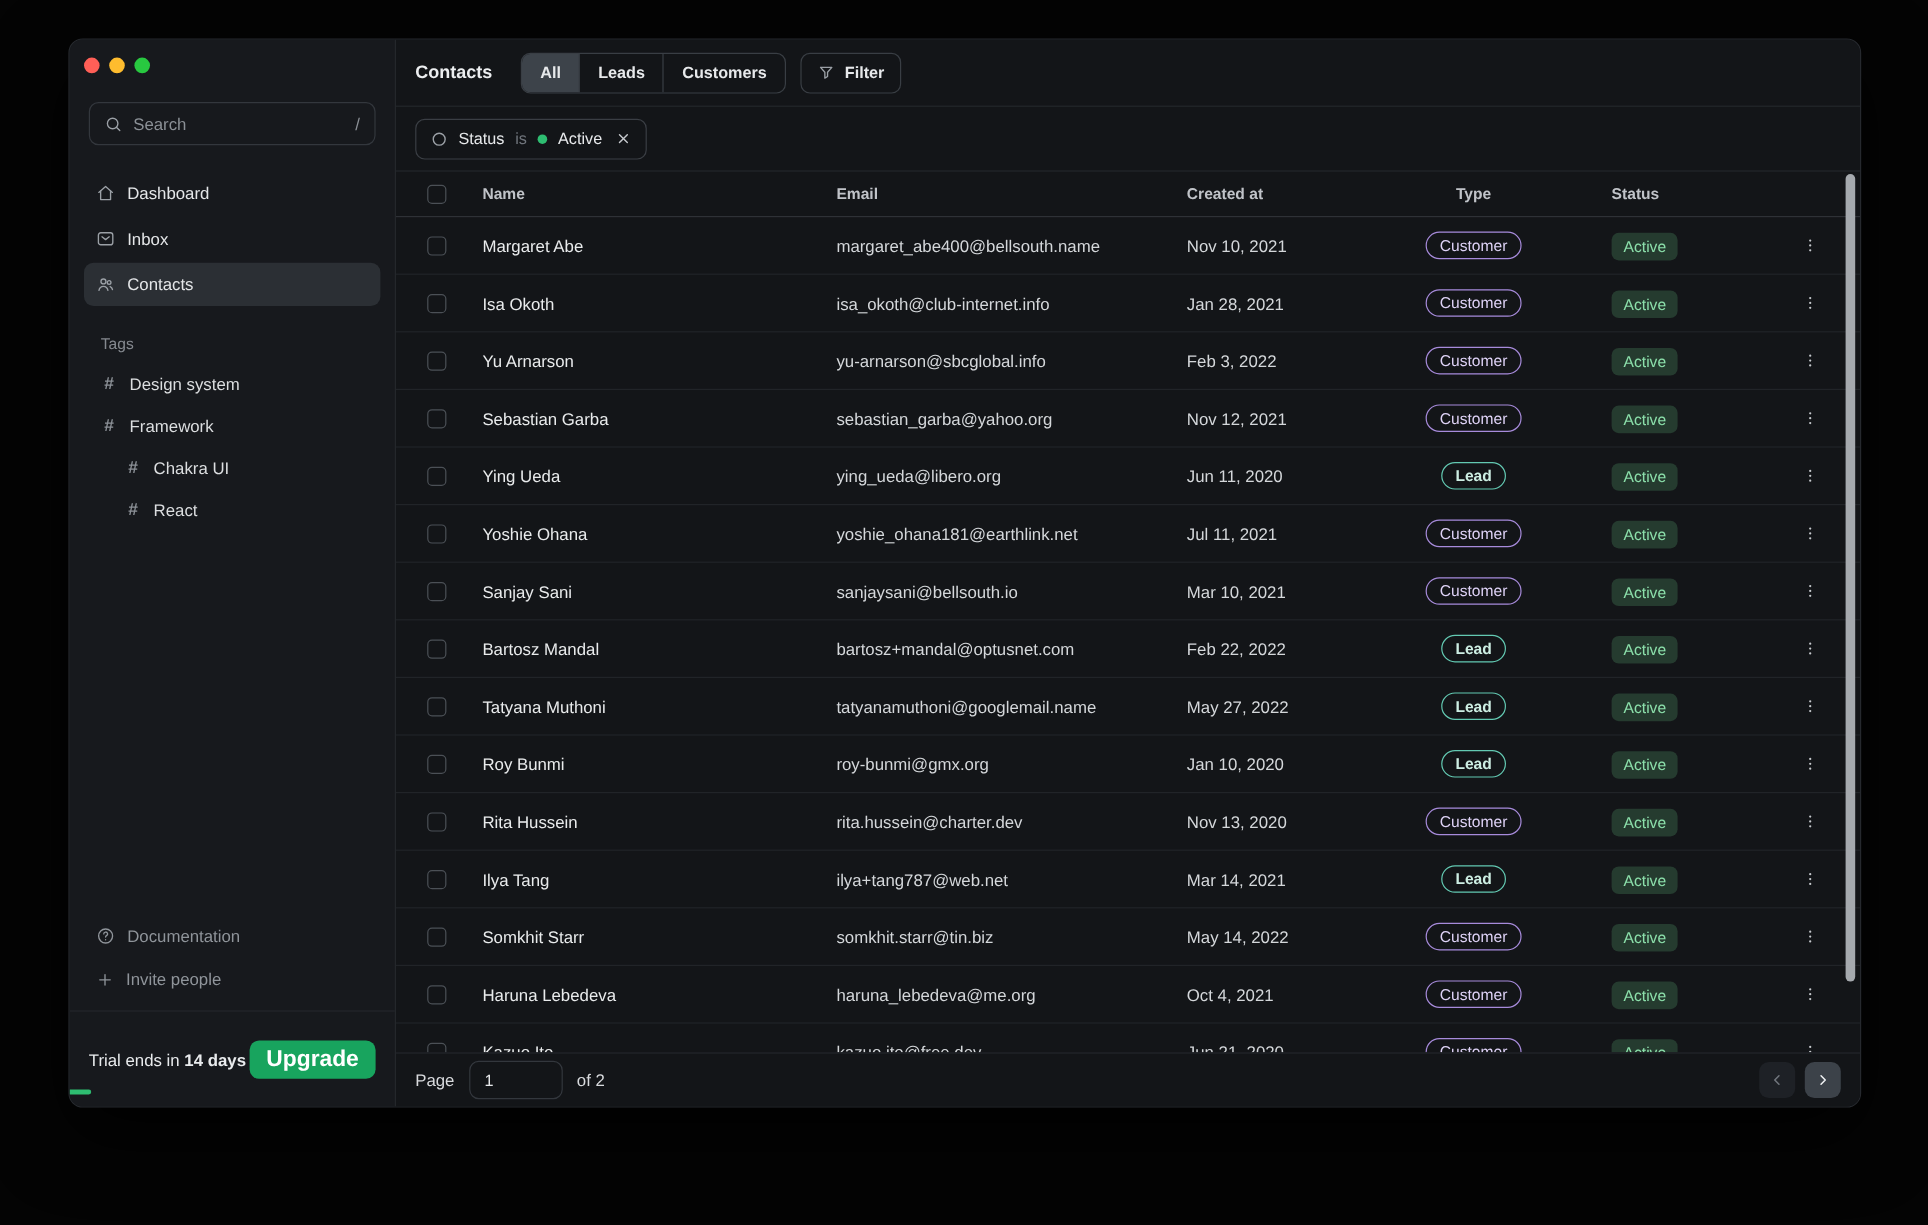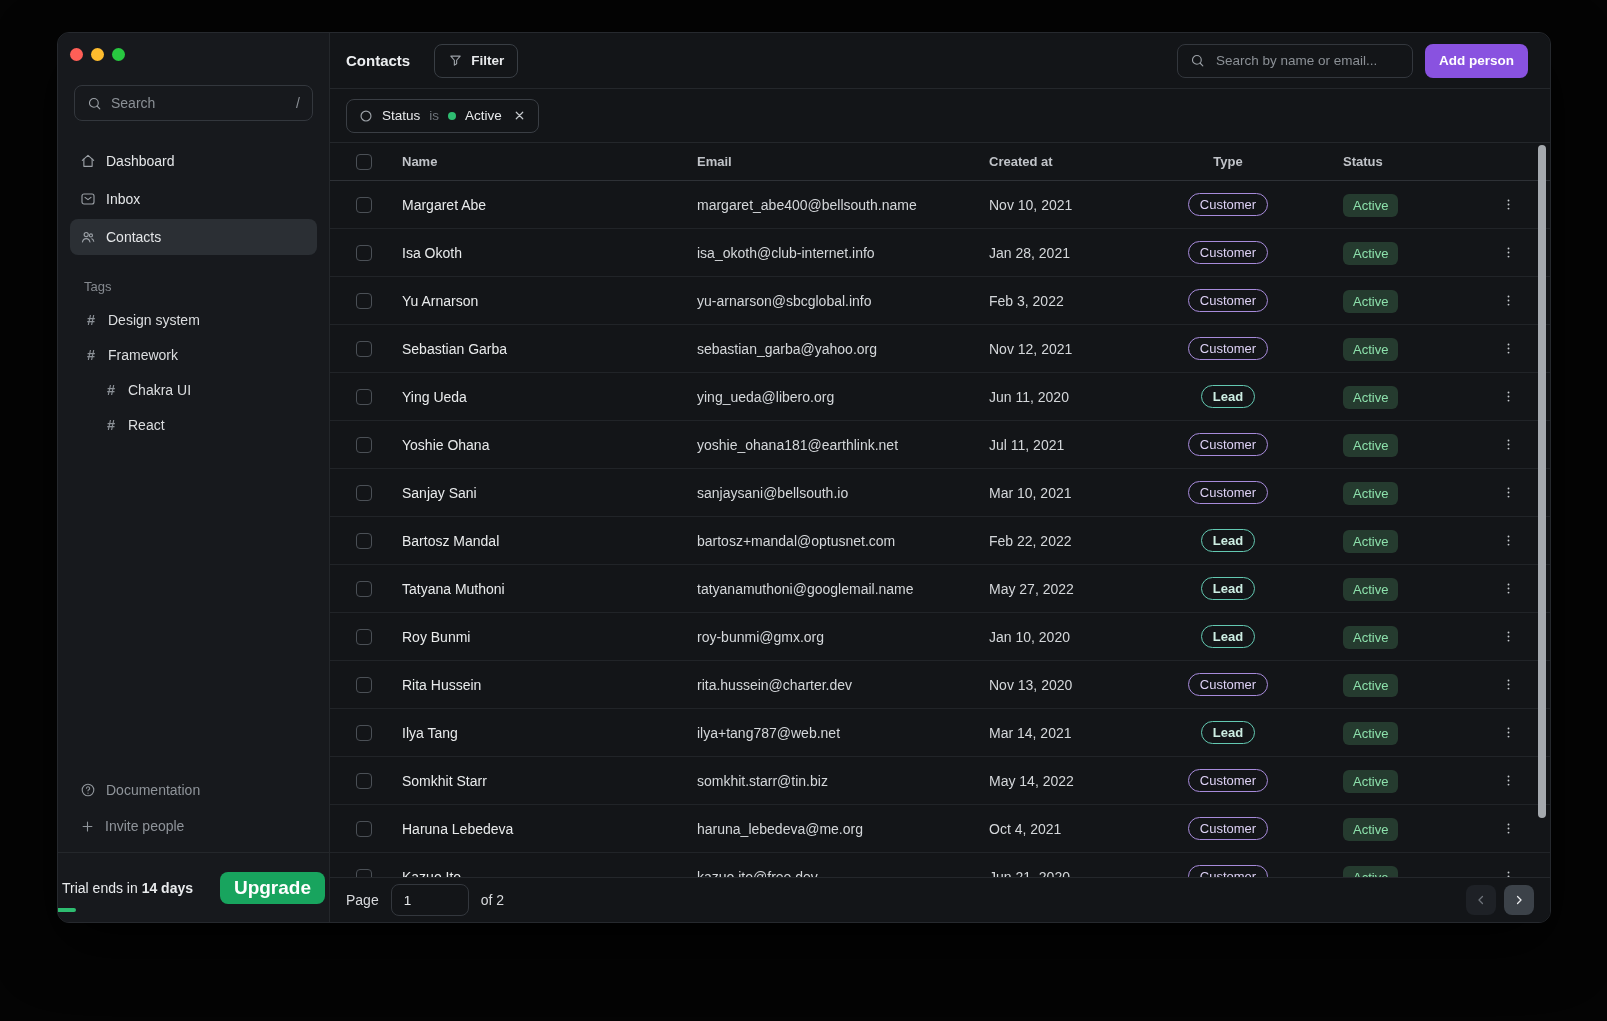--- a/index.html
+++ b/index.html
@@ -31,21 +31,21 @@
   .nav-item.active { background: #2b2f34; }
   .icon { display: inline-flex; color: #9ba0a6; }
   .tags-title { padding: 24px 26px 8px; font-size: 13px; color: #85898f; }
   .tag-item { height: 35px; display: flex; align-items: center; gap: 10px; padding-left: 26px; color: #dcdee0; font-size: 14px; }
   .tag-item.indent { padding-left: 46px; }
   .hash { color: #8b9096; font-size: 14.5px; font-weight: 600; width: 14px; text-align: center; }
   .sb-spacer { flex: 1; }
   .sb-links { padding: 0 12px 8px; }
   .sb-link { height: 36px; display: flex; align-items: center; gap: 10px; padding: 0 10px; color: #8f949a; font-size: 14px; }
   .sb-link .icon { color: #8f949a; }
-  .trial { border-top: 1px solid #24272b; padding: 0 4px; height: 70px; display: flex; align-items: center; justify-content: space-between; }
+  .trial { border-top: 1px solid #24272b; padding: 0 16px; height: 80px; display: flex; align-items: center; justify-content: space-between; }
   .trial-text { font-size: 14px; color: #e9ebed; }
   .trial-text b { font-weight: 700; }
   .upgrade { background: #18a45e; color: #fff; font-weight: 700; font-size: 19px; border: none; border-radius: 8px; height: 32px; padding: 0 14px; font-family: inherit; }
   .trial-bar { position: absolute; left: 0; bottom: 10px; width: 18px; height: 4px; background: #2ebd71; border-radius: 0 3px 3px 0; }
   
   .main { flex: 1; display: flex; flex-direction: column; position: relative; background: #131518; min-width: 0; }
   .topbar { height: 56px; border-bottom: 1px solid #24272b; display: flex; align-items: center; padding: 0 22px 0 16px; gap: 12px; flex-shrink: 0; }
   .tb-title { font-size: 15px; font-weight: 700; color: #eceef0; margin-right: 12px; }
   .segments { display: flex; border: 1px solid #393e44; border-radius: 8px; overflow: hidden; height: 34px; }
   .segment { display: flex; align-items: center; padding: 0 15px; font-size: 13.5px; font-weight: 600; color: #e7e9eb; border-right: 1px solid #393e44; }
@@ -196,40 +196,33 @@
       <span class="trial-text"><span>Trial ends in </span><b>14 days</b></span>
       <button class="upgrade">Upgrade</button>
     </div>
     <span class="trial-bar"></span>
   </aside>
 
   <section class="main">
 
     <div class="topbar">
       <span class="tb-title">Contacts</span>
+      <div class="segments">
+          <div class="segment active">All</div>
+          <div class="segment">Leads</div>
+          <div class="segment">Customers</div>
+        </div>
       <button class="filter-btn">
         <span class="icon">
           <svg width="15" height="15" viewBox="0 0 24 24" fill="none" stroke="currentColor" stroke-width="1.8" stroke-linejoin="round">
               <path d="M4.5 5h15l-5.7 6.6v5.6l-3.6 2.2v-7.8z"></path>
             </svg>
         </span>
         <span>Filter</span>
       </button>
-      <div class="tb-right">
-        <label class="tb-search">
-          <span class="icon">
-            <svg width="15" height="15" viewBox="0 0 24 24" fill="none" stroke="currentColor" stroke-width="1.8" stroke-linecap="round">
-                <circle cx="11" cy="11" r="7"></circle>
-                <path d="M20.5 20.5 16 16"></path>
-              </svg>
-          </span>
-          <input placeholder="Search by name or email..." style="">
-        </label>
-        <button class="add-btn">Add person</button>
-      </div>
     </div>
 
     <div class="filter-row">
       <div class="chip">
         <span class="icon">
           <svg width="14" height="14" viewBox="0 0 24 24" fill="none" stroke="#9ba0a6" stroke-width="2">
               <circle cx="12" cy="12" r="8.5"></circle>
             </svg>
         </span>
         <span class="fld">Status</span>

